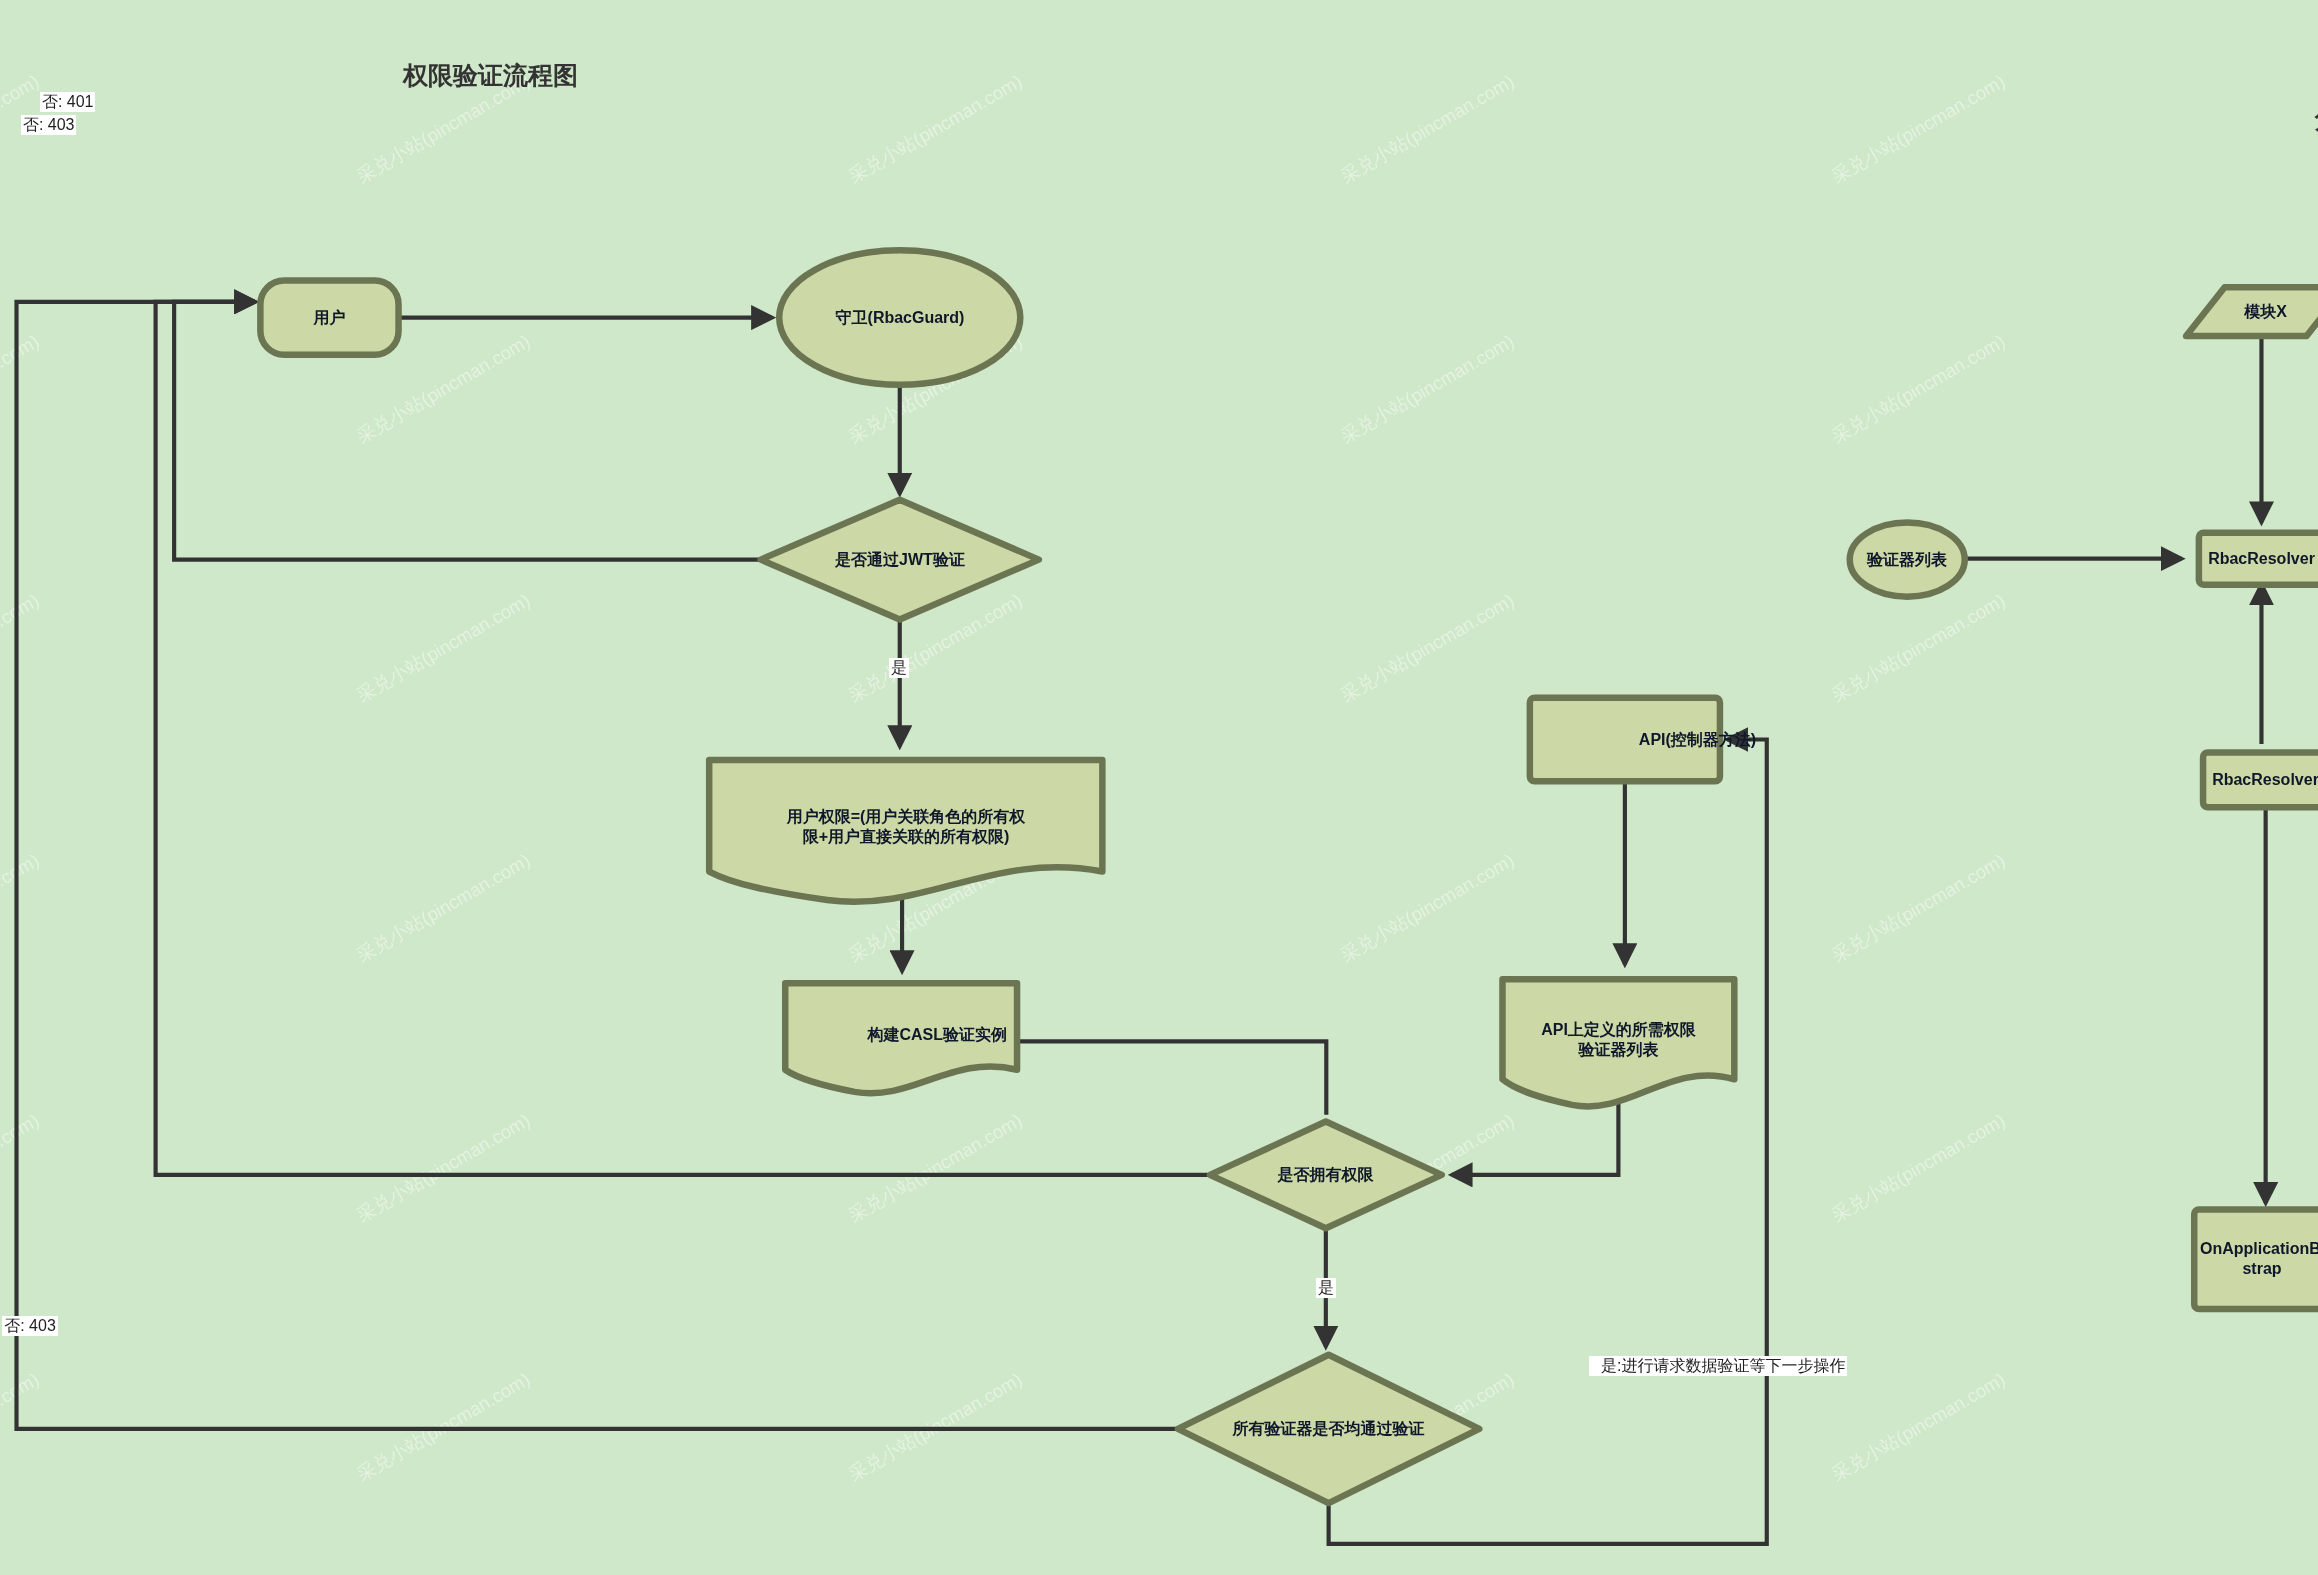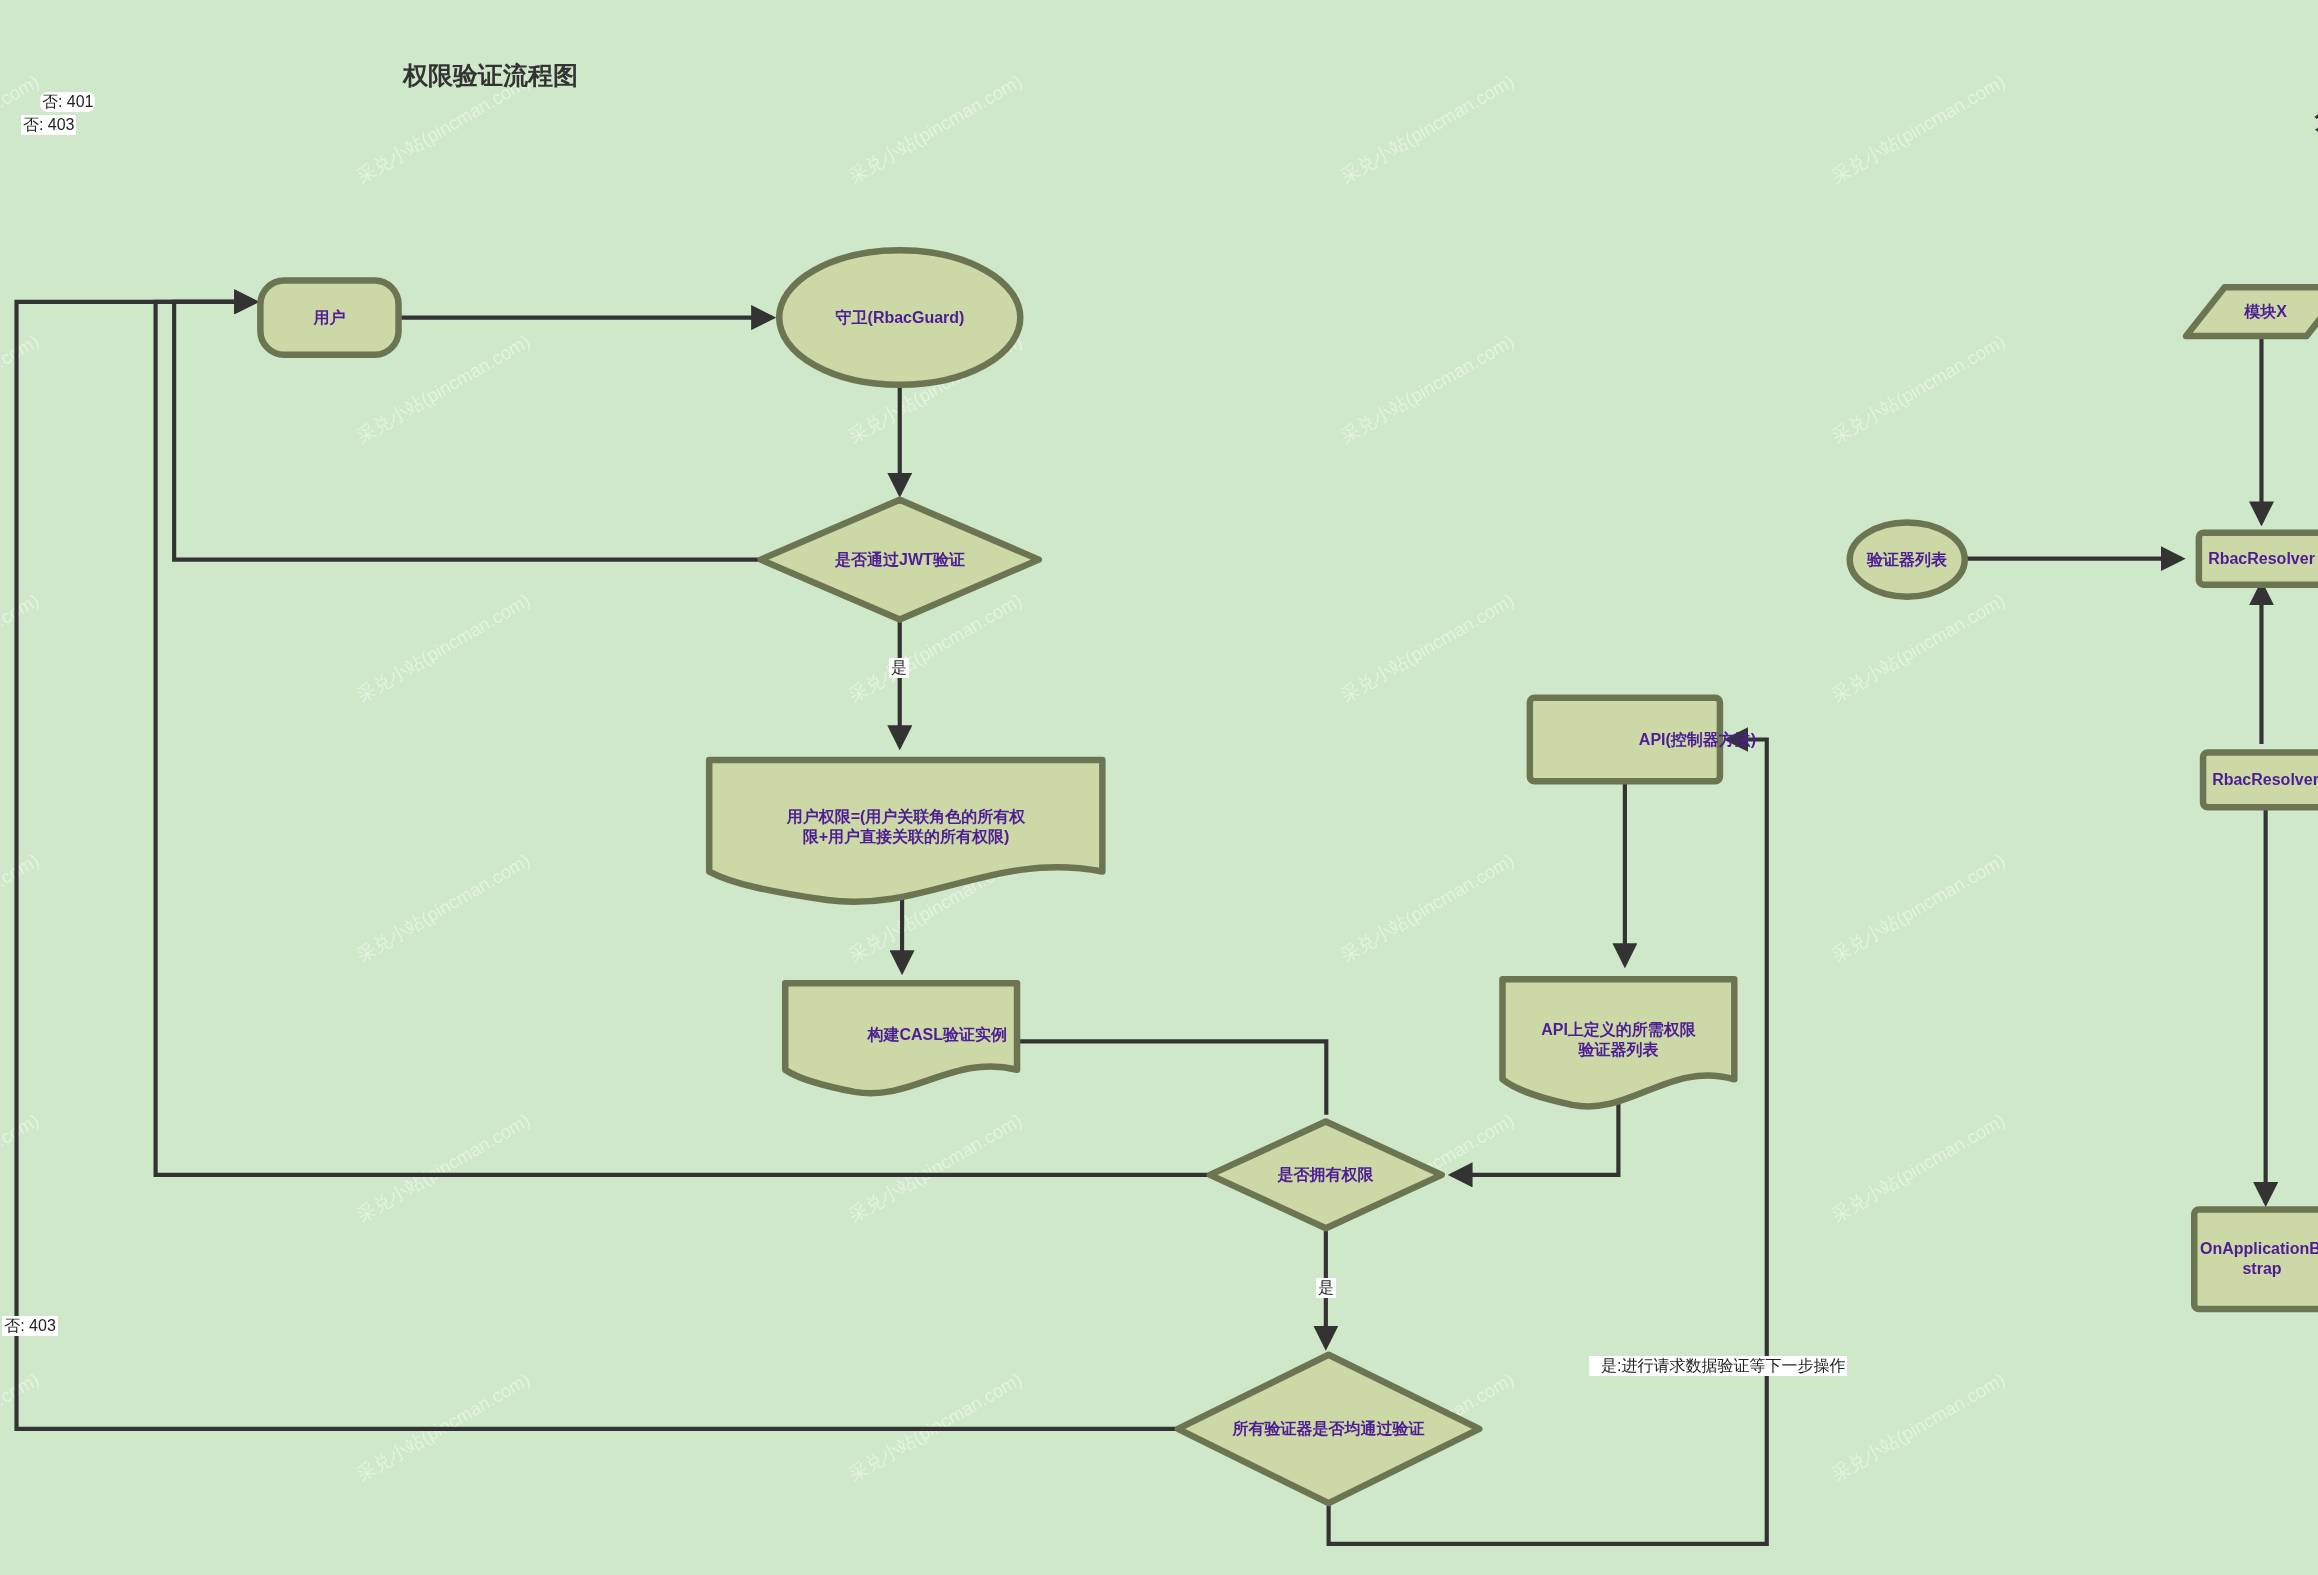--- a/index.html
+++ b/index.html
@@ -46,21 +46,21 @@
     color: #1f1f1f;
     font-family: "Liberation Sans", "DejaVu Sans", sans-serif;
     font-size: 16px;
     font-weight: normal;
     line-height: 1.15;
     padding: 0.9px 1.9px;
     white-space: nowrap;
   }
   .node-label {
     position: absolute;
-    color: #4c1d95;
+    color: #0f172a;
     font-family: "Liberation Sans", "DejaVu Sans", sans-serif;
     font-weight: bold;
     font-size: 16px;
     line-height: 1.25;
     text-align: center;
     white-space: pre-line;
     pointer-events: none;
   }
 </style>
 </head>
@@ -213,21 +213,21 @@
       <div class="node-label" style="width: 277px; left: 1190px; top: 1429px; transform: translateY(-50%);">所有验证器是否均通过验证</div>
       <div class="node-label" style="width: 111px; left: 2210px; top: 312px; transform: translateY(-50%);">模块X</div>
       <div class="node-label" style="width: 106px; left: 1854px; top: 560px; transform: translateY(-50%);">验证器列表</div>
       <div class="node-label" style="width: 115px; left: 2204px; top: 559px; transform: translateY(-50%);">RbacResolver</div>
       <div class="node-label" style="width: 115px; left: 2208px; top: 780px; transform: translateY(-50%);">RbacResolver</div>
       <div class="node-label" style="width: 124px; left: 2200px; top: 1259px; transform: translateY(-50%);">OnApplicationBoot
 strap</div>
     </div>
 
   <div id="edge-text">
-      <div class="edge-label" style="left: 40px; top: 92px; border-radius: 8px;">否: 401</div>
+      <div class="edge-label" style="left: 40px; top: 92px;">否: 401</div>
       <div class="edge-label" style="left: 21px; top: 115px;">否: 403</div>
       <div class="edge-label" style="left: 889px; top: 658px;">是</div>
       <div class="edge-label" style="left: 1316px; top: 1278px;">是</div>
       <div class="edge-label" style="left: 1589px; top: 1356px; padding-left: 12px;">是:进行请求数据验证等下一步操作</div>
       <div class="edge-label" style="left: 2.3px; top: 1316px;">否: 403</div>
     </div>
 
 </div>
 
 

